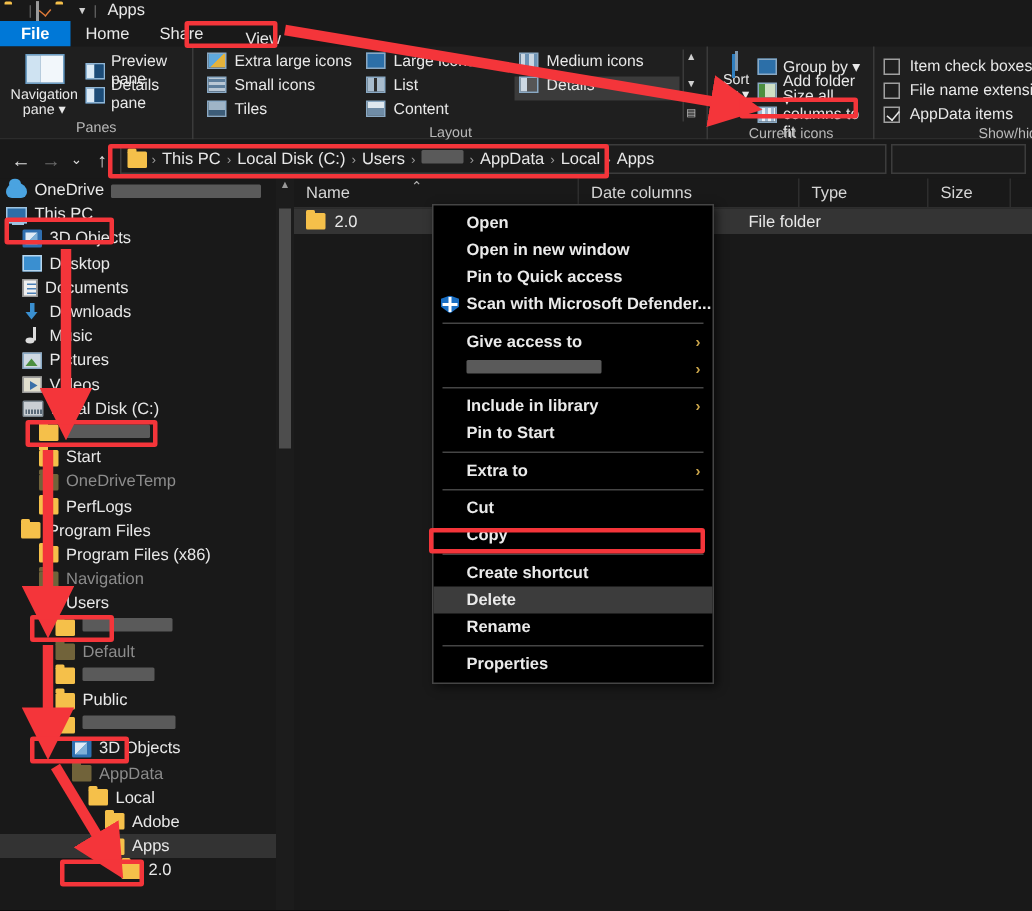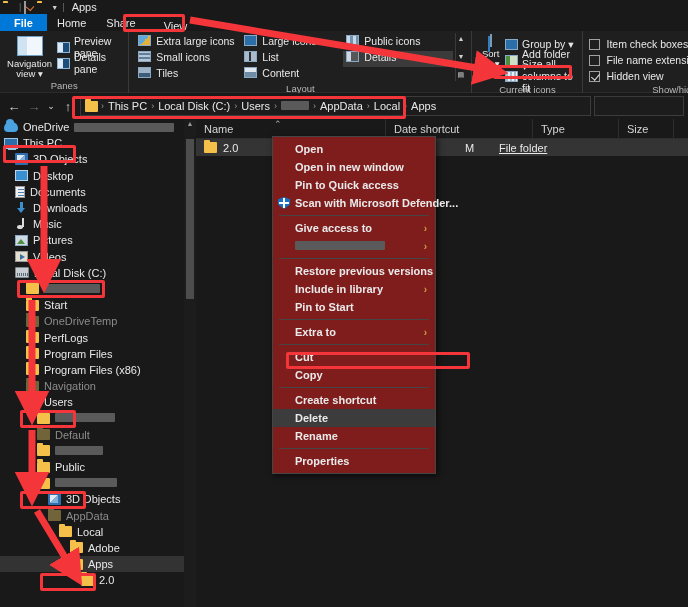--- a/index.html
+++ b/index.html
@@ -258,27 +258,27 @@
   .sort-arrow {
     position: absolute; left: 78px; top: -5px; color: #b0b0b0; font-size: 9px;
   }
   .filerow {
     display: flex; height: 17px; align-items: center; font-size: 11px; color: #e8e8e8;
     background: #343434; width: 100%;
   }
   .filerow .cell { padding-left: 8px; display: flex; align-items: center; }
   .cell.name { width: 189px; }
   .cell.date { width: 106px; }
-  .cell.type { width: 86px; text-decoration: underline; }
+  .cell.type { width: 86px; }
   .cell.size { width: 55px; }
 
   
   .ctxmenu {
-    position: absolute; left: 272px; top: 136px; width: 164px;
-    background: #7f1d1d; border: 1px solid #454545; padding: 3px 0;
+    position: absolute; left: 288px; top: 136px; width: 188px;
+    background: #000000; border: 1px solid #454545; padding: 3px 0;
     box-shadow: 2px 2px 6px rgba(0,0,0,.6); z-index: 30;
   }
   .ctxitem {
     height: 18px; display: flex; align-items: center; padding: 0 8px 0 22px;
     font-size: 11px; color: #eaeaea; position: relative; white-space: nowrap; font-weight: bold;
   }
   .ctxitem.bold { font-weight: bold; }
   .ctxitem.hover { background: #3c3c3c; }
   .ctxsep { height: 1px; background: #454545; margin: 3px 6px; }
   .ctx-arrow { position: absolute; right: 8px; color: #c8a34a; font-size: 10px; }
@@ -328,21 +328,21 @@
     <div class="rgroup">
       <div class="rgroup-body">
         <div class="bigbtn">
           <span class="glyph">
             <span class="navpane-icon">
                 <i></i>
                 <u></u>
               </span>
           </span>
           <span>Navigation</span>
-          <span>view ▾</span>
+          <span>pane ▾</span>
         </div>
         <div style="display:flex;flex-direction:column;padding-top:6px;margin-left:4px;">
           <div class="smallrow">
             <span class="ic pane-ic">
                 <i></i>
                 <u></u>
               </span>
             <span>Preview pane</span>
           </div>
           <div class="smallrow">
@@ -363,21 +363,21 @@
           <div class="lay-item">
             <span class="lay-ic ic-xl"></span>
             <span>Extra large icons</span>
           </div>
           <div class="lay-item">
             <span class="lay-ic ic-lg"></span>
             <span>Large icons</span>
           </div>
           <div class="lay-item">
             <span class="lay-ic ic-md"></span>
-            <span>Public icons</span>
+            <span>Medium icons</span>
           </div>
           <div class="lay-item">
             <span class="lay-ic ic-sm"></span>
             <span>Small icons</span>
           </div>
           <div class="lay-item">
             <span class="lay-ic ic-list"></span>
             <span>List</span>
           </div>
           <div class="lay-item sel">
@@ -433,21 +433,21 @@
           <div class="chkrow">
             <span class="chkbox"></span>
             <span>Item check boxes</span>
           </div>
           <div class="chkrow">
             <span class="chkbox"></span>
             <span>File name extensions</span>
           </div>
           <div class="chkrow">
             <span class="chkbox on"></span>
-            <span>Hidden view</span>
+            <span>AppData items</span>
           </div>
         </div>
 
       </div>
       <div class="rgroup-label" style="width:170px;">Show/hide</div>
     </div>
   </div>
 
   <div class="addrbar">
     <span class="navbtn">←</span>
@@ -526,21 +526,21 @@
           <span>Start</span>
         </div>
         <div class="tree-item" style="padding-left: 26px;">
           <span class="tico ic-folder faded"></span>
           <span class="dim">OneDriveTemp</span>
         </div>
         <div class="tree-item" style="padding-left: 26px;">
           <span class="tico ic-folder"></span>
           <span>PerfLogs</span>
         </div>
-        <div class="tree-item" style="padding-left: 26px;">
+        <div class="tree-item" style="padding-left: 14px;">
           <span class="tico ic-folder"></span>
           <span>Program Files</span>
         </div>
         <div class="tree-item" style="padding-left: 26px;">
           <span class="tico ic-folder"></span>
           <span>Program Files (x86)</span>
         </div>
         <div class="tree-item" style="padding-left: 26px;">
           <span class="tico ic-folder faded"></span>
           <span class="dim">Navigation</span>
@@ -599,21 +599,21 @@
       <div class="nav-thumb"></div>
     </div>
   </div>
 
   <div class="filepane">
     <div class="colheader">
       <div class="col name">
         <span>Name</span>
         <span class="sort-arrow">⌃</span>
       </div>
-      <div class="col date">Date shortcut</div>
+      <div class="col date">Date columns</div>
       <div class="col type">Type</div>
       <div class="col size">Size</div>
       <div class="col" style="flex:1;"></div>
     </div>
     <div class="filerow">
       <div class="cell name">
         <span class="ic-folder" style="margin-right:6px;"></span>
         <span>2.0</span>
       </div>
       <div class="cell date">
@@ -641,23 +641,20 @@
       <div class="ctxsep"></div>
       <div class="ctxitem">
         <span>Give access to</span>
         <span class="ctx-arrow">›</span>
       </div>
       <div class="ctxitem">
         <span><span class="redact" style="width: 90px;"></span></span>
         <span class="ctx-arrow">›</span>
       </div>
       <div class="ctxsep"></div>
-      <div class="ctxitem">
-        <span>Restore previous versions</span>
-      </div>
       <div class="ctxitem">
         <span>Include in library</span>
         <span class="ctx-arrow">›</span>
       </div>
       <div class="ctxitem">
         <span>Pin to Start</span>
       </div>
       <div class="ctxsep"></div>
       <div class="ctxitem">
         <span>Extra to</span>

